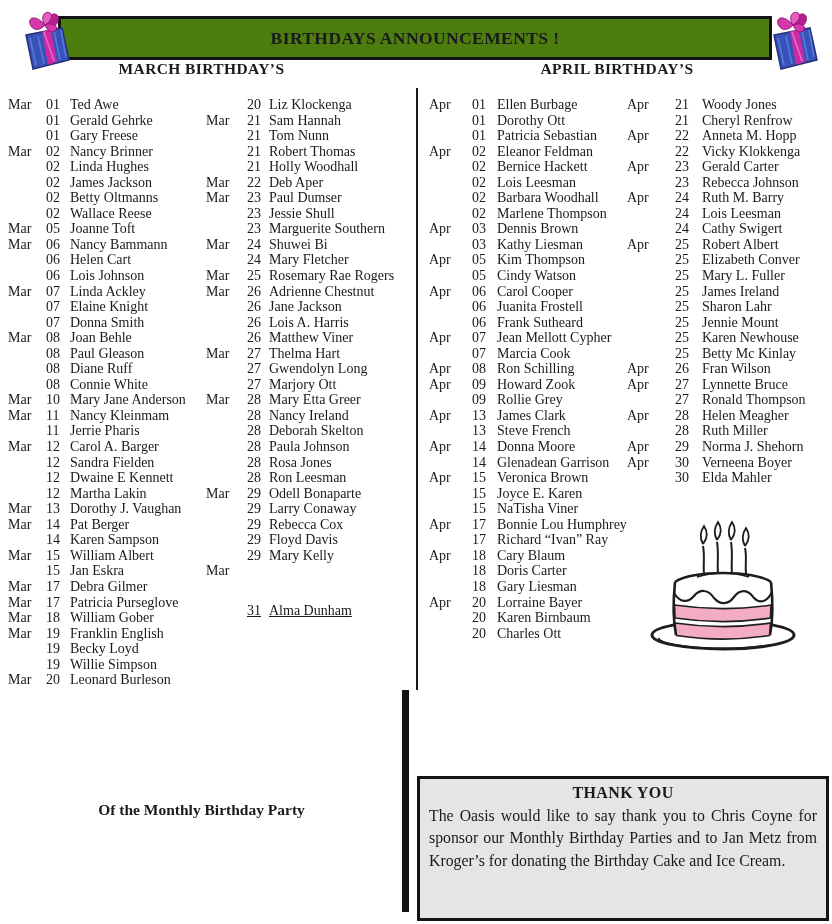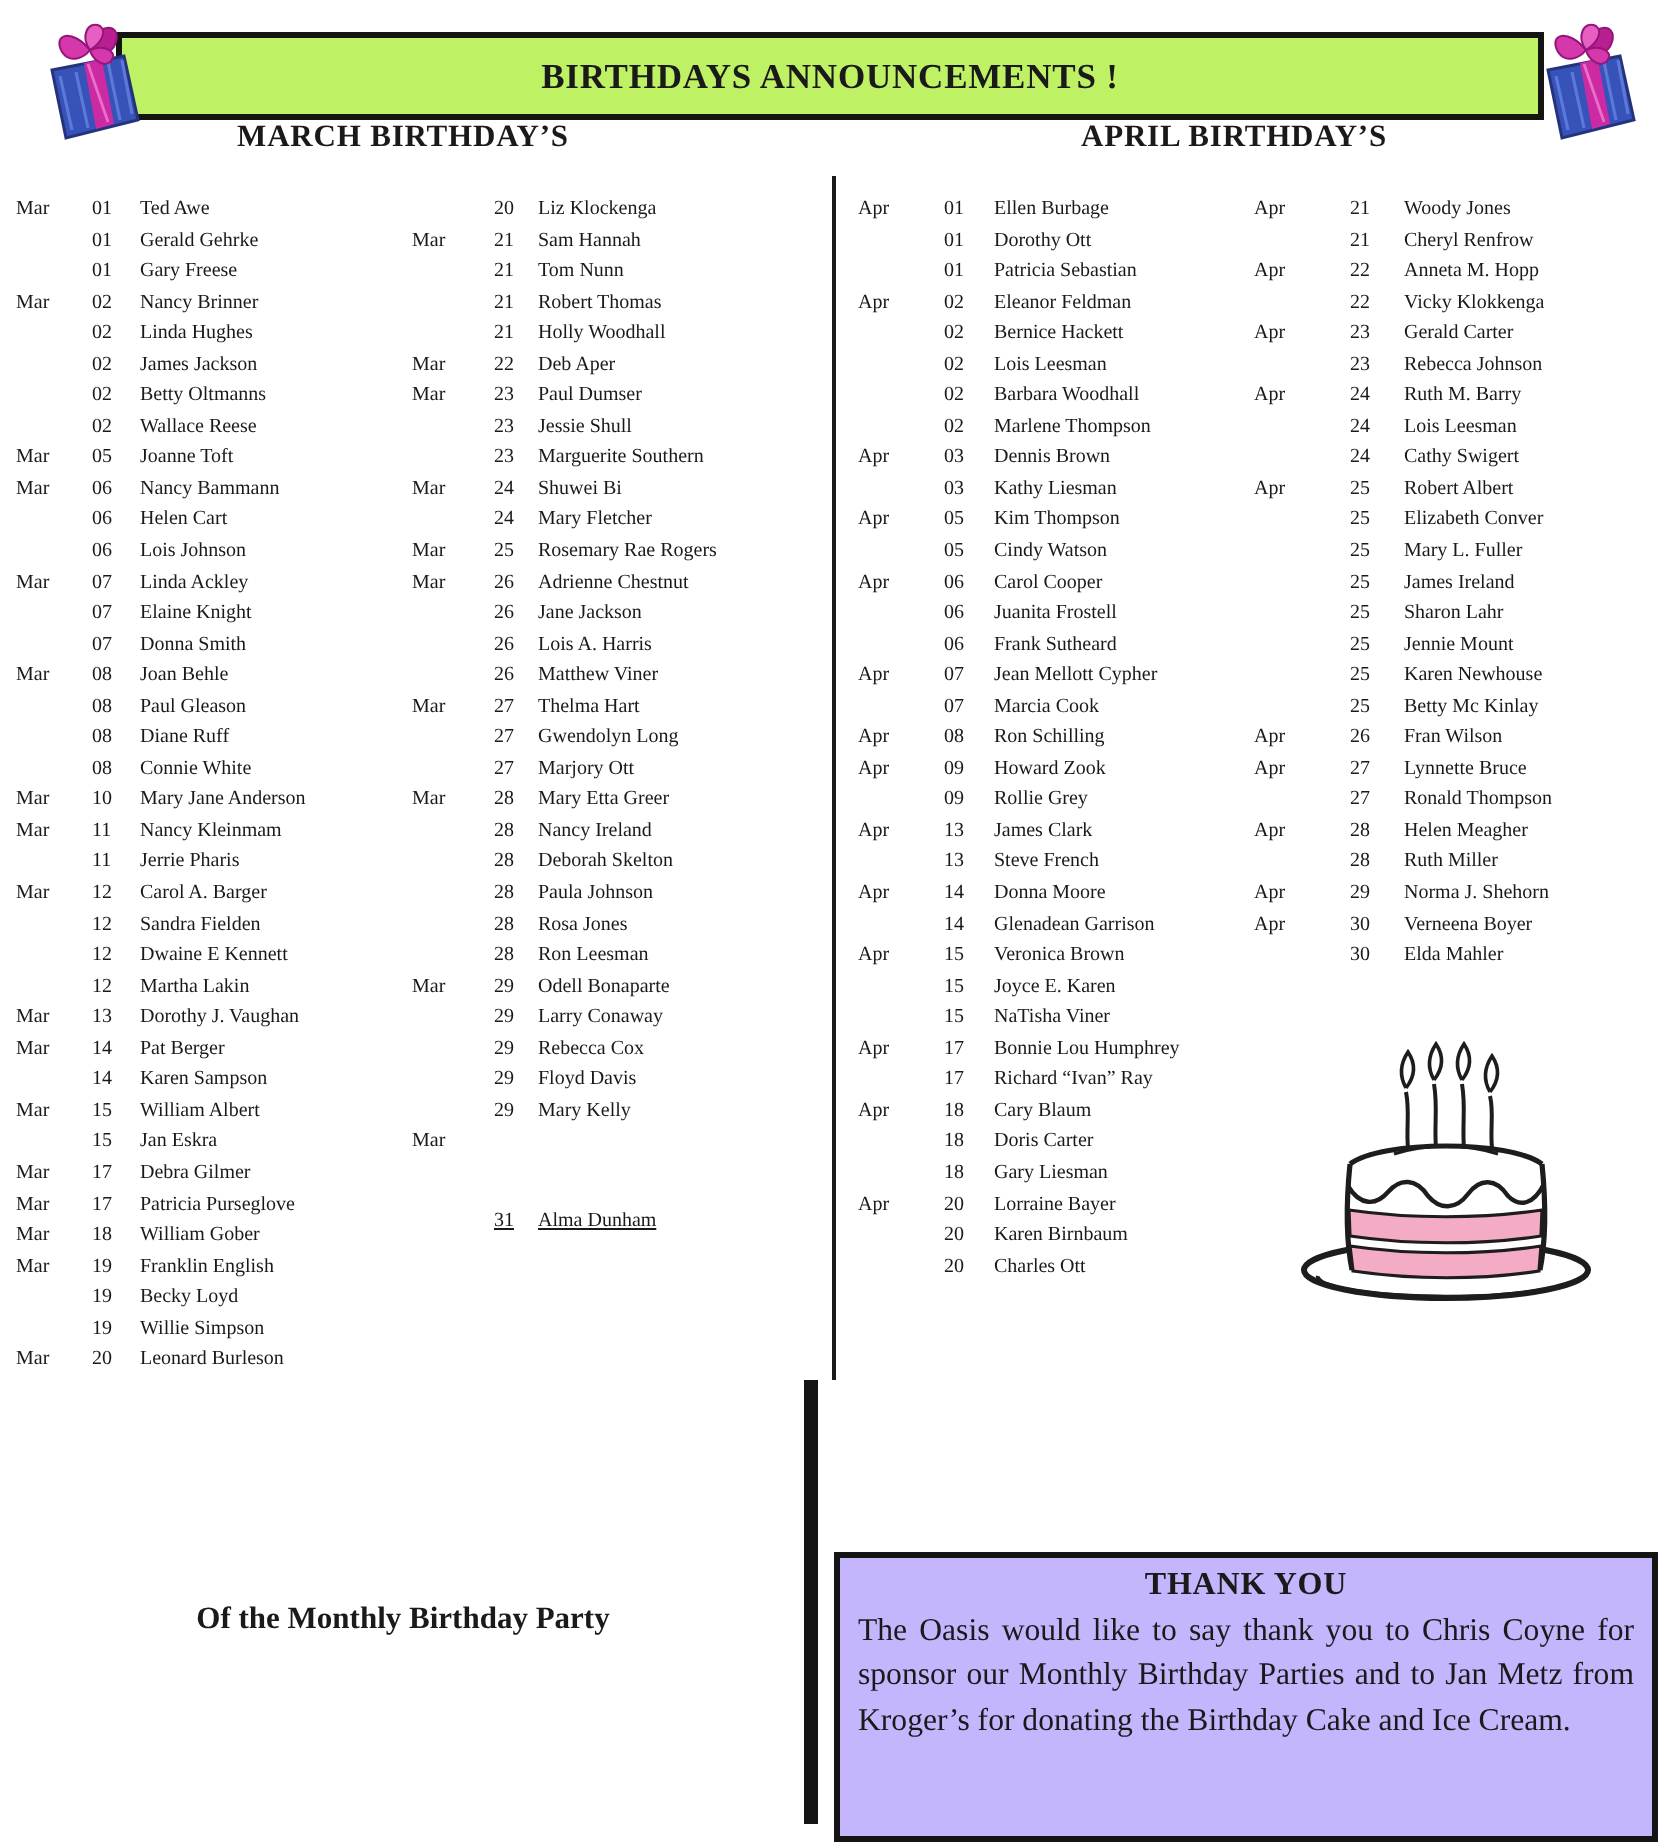--- a/index.html
+++ b/index.html
@@ -5,46 +5,46 @@
   html,body{margin:0;padding:0;}
   body{
     width:832px;height:924px;position:relative;background:#ffffff;
     font-family:"Liberation Serif", serif;color:#1a1a1a;overflow:hidden;
   }
   .abs{position:absolute;}
   
   .banner{
     left:58px;top:16px;width:708px;height:38px;border:3px solid #141414;
     display:flex;align-items:center;justify-content:center;
-    font-weight:bold;font-size:17.5px;letter-spacing:.4px;background:#bef264;z-index:2;
+    font-weight:bold;font-size:17.5px;letter-spacing:.4px;background:#4d7c0f;z-index:2;
   }
   .gift{width:62px;height:66px;z-index:3;}
   
   .col-header{
     top:60px;font-weight:bold;font-size:15.5px;letter-spacing:.4px;
     text-align:center;white-space:nowrap;
   }
   
   .divider-thin{left:416px;top:88px;width:2px;height:602px;background:#1a1a1a;}
   .divider-thick{left:402px;top:690px;width:7px;height:222px;background:#141414;}
   
-  .bday-col{top:97px;font-size:10px;}
+  .bday-col{top:97px;font-size:14px;}
   .row{
     display:grid;grid-template-columns:var(--c1) var(--c2) 1fr;
     height:15.55px;line-height:15.55px;white-space:nowrap;
   }
   .u .day,.u .name{text-decoration:underline;margin-top:40px;}
   
   .sponsor{left:0;top:791px;width:403px;text-align:center;font-weight:bold;}
   .sponsor-title{font-size:15.5px;letter-spacing:.3px;}
   .sponsor-sub{font-size:15.5px;margin-top:10px;}
   
   .thanks{
     left:417px;top:776px;width:412px;height:145px;border:3px solid #141414;
-    box-sizing:border-box;padding:5px 9px 0 9px;background:#c4b5fd;
+    box-sizing:border-box;padding:5px 9px 0 9px;background:#e5e5e5;
   }
   .thanks-title{text-align:center;font-weight:bold;font-size:16px;letter-spacing:.4px;}
   .thanks-body{font-size:15.8px;text-align:justify;line-height:1.42;margin-top:3px;}
   .cake-wrap{left:645px;top:492px;width:160px;height:170px;}
 </style>
 </head>
 <body>
 
 <span class="abs gift" style="left:16px;top:8px;">
   <svg width="62" height="66" viewBox="0 0 62 66">

